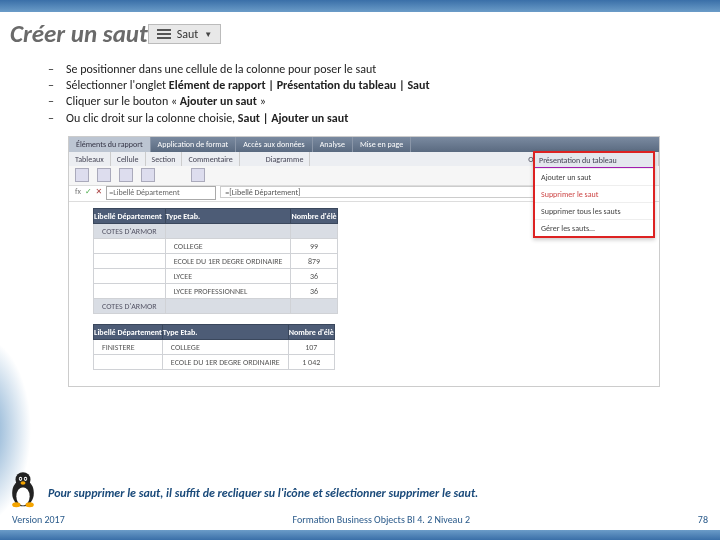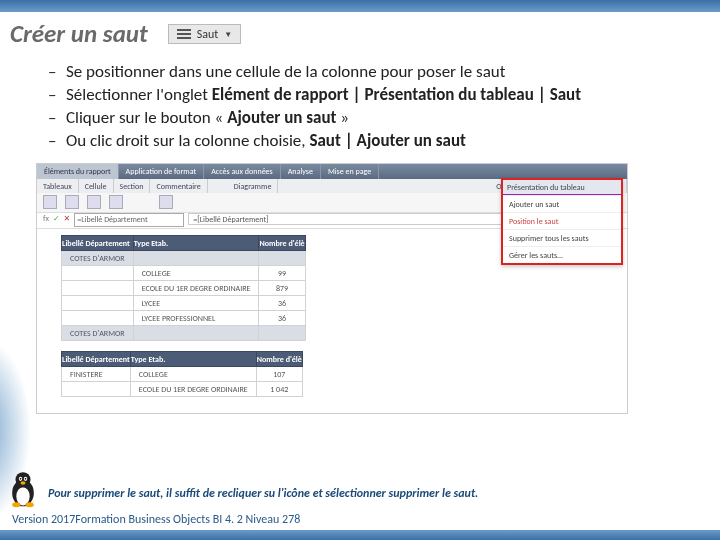--- a/index.html
+++ b/index.html
@@ -1,28 +1,28 @@
 <!DOCTYPE html>
 <html><head>
 <meta charset="utf-8">
 <style>
 *{box-sizing:border-box;margin:0;padding:0}
 body{width:720px;height:540px;background:#fff;font-family:Calibri,Arial,sans-serif;position:relative;overflow:hidden}
 .topbar{position:absolute;top:0;left:0;width:100%;height:12px;background:linear-gradient(180deg,#3a6fa8 0%,#6b9cc8 100%)}
-.title-row{display:flex;align-items:center;gap:20px;padding:18px 10px 8px 10px}
+.title-row{display:flex;align-items:center;padding:18px 10px 8px 10px}
 .title{font-size:25px;font-weight:bold;color:#6a6a6a;font-style:italic}
 .saut-btn{display:flex;align-items:center;gap:6px;background:#e8e8e8;border:1px solid #bbb;padding:2px 8px;font-size:12px;color:#333}
 .saut-btn .bars{display:inline-block;width:14px;height:10px;position:relative}
 .saut-btn .bars::before{content:'';position:absolute;left:0;top:0;width:14px;height:2px;background:#555;box-shadow:0 4px 0 #555,0 8px 0 #555}
 .saut-btn .arr{font-size:8px;color:#444}
-.bullets{padding:4px 40px 10px 48px;font-size:17px;color:#222;line-height:1.35}
+.bullets{padding:4px 40px 10px 48px;font-size:12px;color:#222;line-height:1.35}
 .bullets li{list-style:none;position:relative;padding-left:18px}
 .bullets li::before{content:'–';position:absolute;left:0}
 .b{font-weight:bold}
-.shot{margin:0 0 0 36px;width:592px;border:1px solid #ccc;background:#f4f4f4;font-size:8px;color:#555}
+.shot{margin:0 0 0 68px;width:592px;border:1px solid #ccc;background:#f4f4f4;font-size:8px;color:#555}
 .tabs{display:flex;background:linear-gradient(#7a8aa0,#5a6a80);height:15px}
 .tab{padding:2px 7px;color:#fff;border-right:1px solid #8a96a8;font-size:8px;white-space:nowrap}
 .tab.act{background:#bcc5d2;color:#334}
 .subrow{display:flex;background:#eceef2;height:14px;align-items:center}
 .sub{padding:2px 6px;font-size:8px;color:#445;border-right:1px solid #ccc}
 .toolrow{display:flex;align-items:center;background:#f6f6f6;height:20px;padding:0 6px;gap:8px;border-bottom:1px solid #ddd}
 .tico{width:14px;height:14px;background:#dde;border:1px solid #aab}
 .tdrop{width:110px;height:14px;background:#fff;border:1px solid #aaa;font-size:8px;padding:0 2px;color:#666}
 .fxrow{display:flex;align-items:flex-start;background:#fff;height:16px;border-bottom:1px solid #ddd;padding:0 6px;gap:4px}
 .fxcell{font-size:8px;color:#777}
@@ -35,21 +35,21 @@
 .dt .grp td{background:#d9dde4;color:#556;font-weight:normal}
 .menu-box{position:absolute;right:4px;top:14px;width:122px;background:#fff;border:2px solid #d22;font-size:8px;box-shadow:0 2px 4px rgba(0,0,0,.2)}
 .menu-hdr{background:#e4e7ee;padding:2px 4px;display:flex;gap:10px;border-bottom:1px solid #a21caf}
 .menu-hdr span{color:#445}
 .menu-item{padding:3px 6px;color:#444;border-top:1px solid #eee}
 .menu-item.red{color:#c44}
 .penguin{position:absolute;left:6px;bottom:32px;width:34px;height:40px}
 .penguin svg{width:100%;height:100%}
 .note{position:absolute;left:48px;bottom:40px;font-size:12px;font-weight:bold;color:#1a4a7a;font-style:italic}
 .bottombar{position:absolute;bottom:0;left:0;width:100%;height:10px;background:linear-gradient(180deg,#6b9cc8 0%,#3a6fa8 100%)}
-.footer{position:absolute;bottom:14px;left:0;width:100%;display:flex;padding:0 12px;font-size:12px;color:#2a5a8a}
+.footer{position:absolute;bottom:14px;left:0;width:100%;display:flex;justify-content:space-between;padding:0 12px;font-size:10px;color:#2a5a8a}
 .leftcurve{position:absolute;left:0;bottom:0;width:40px;height:220px;background:radial-gradient(ellipse at -20px 50%,#6b9cc8 0%,transparent 60%)}
 </style>
 </head>
 <body>
 
 <div class="topbar"></div>
 <div class="leftcurve"></div>
 
 <div class="title-row">
   <div class="title">Créer un saut</div>
@@ -165,21 +165,21 @@
           </tr>
     </tbody>
       </table>
   </div>
 
   <div class="menu-box">
     <div class="menu-hdr">
       <span>Présentation du tableau</span>
     </div>
     <div class="menu-item">Ajouter un saut</div>
-    <div class="menu-item red">Position le saut</div>
+    <div class="menu-item red">Supprimer le saut</div>
     <div class="menu-item">Supprimer tous les sauts</div>
     <div class="menu-item">Gérer les sauts...</div>
   </div>
 </div>
 
 <div class="penguin">
   <svg viewBox="0 0 40 48">
       <ellipse cx="20" cy="30" rx="13" ry="16" fill="#222"></ellipse>
       <ellipse cx="20" cy="34" rx="8" ry="11" fill="#fff"></ellipse>
       <circle cx="20" cy="14" r="9" fill="#222"></circle>

